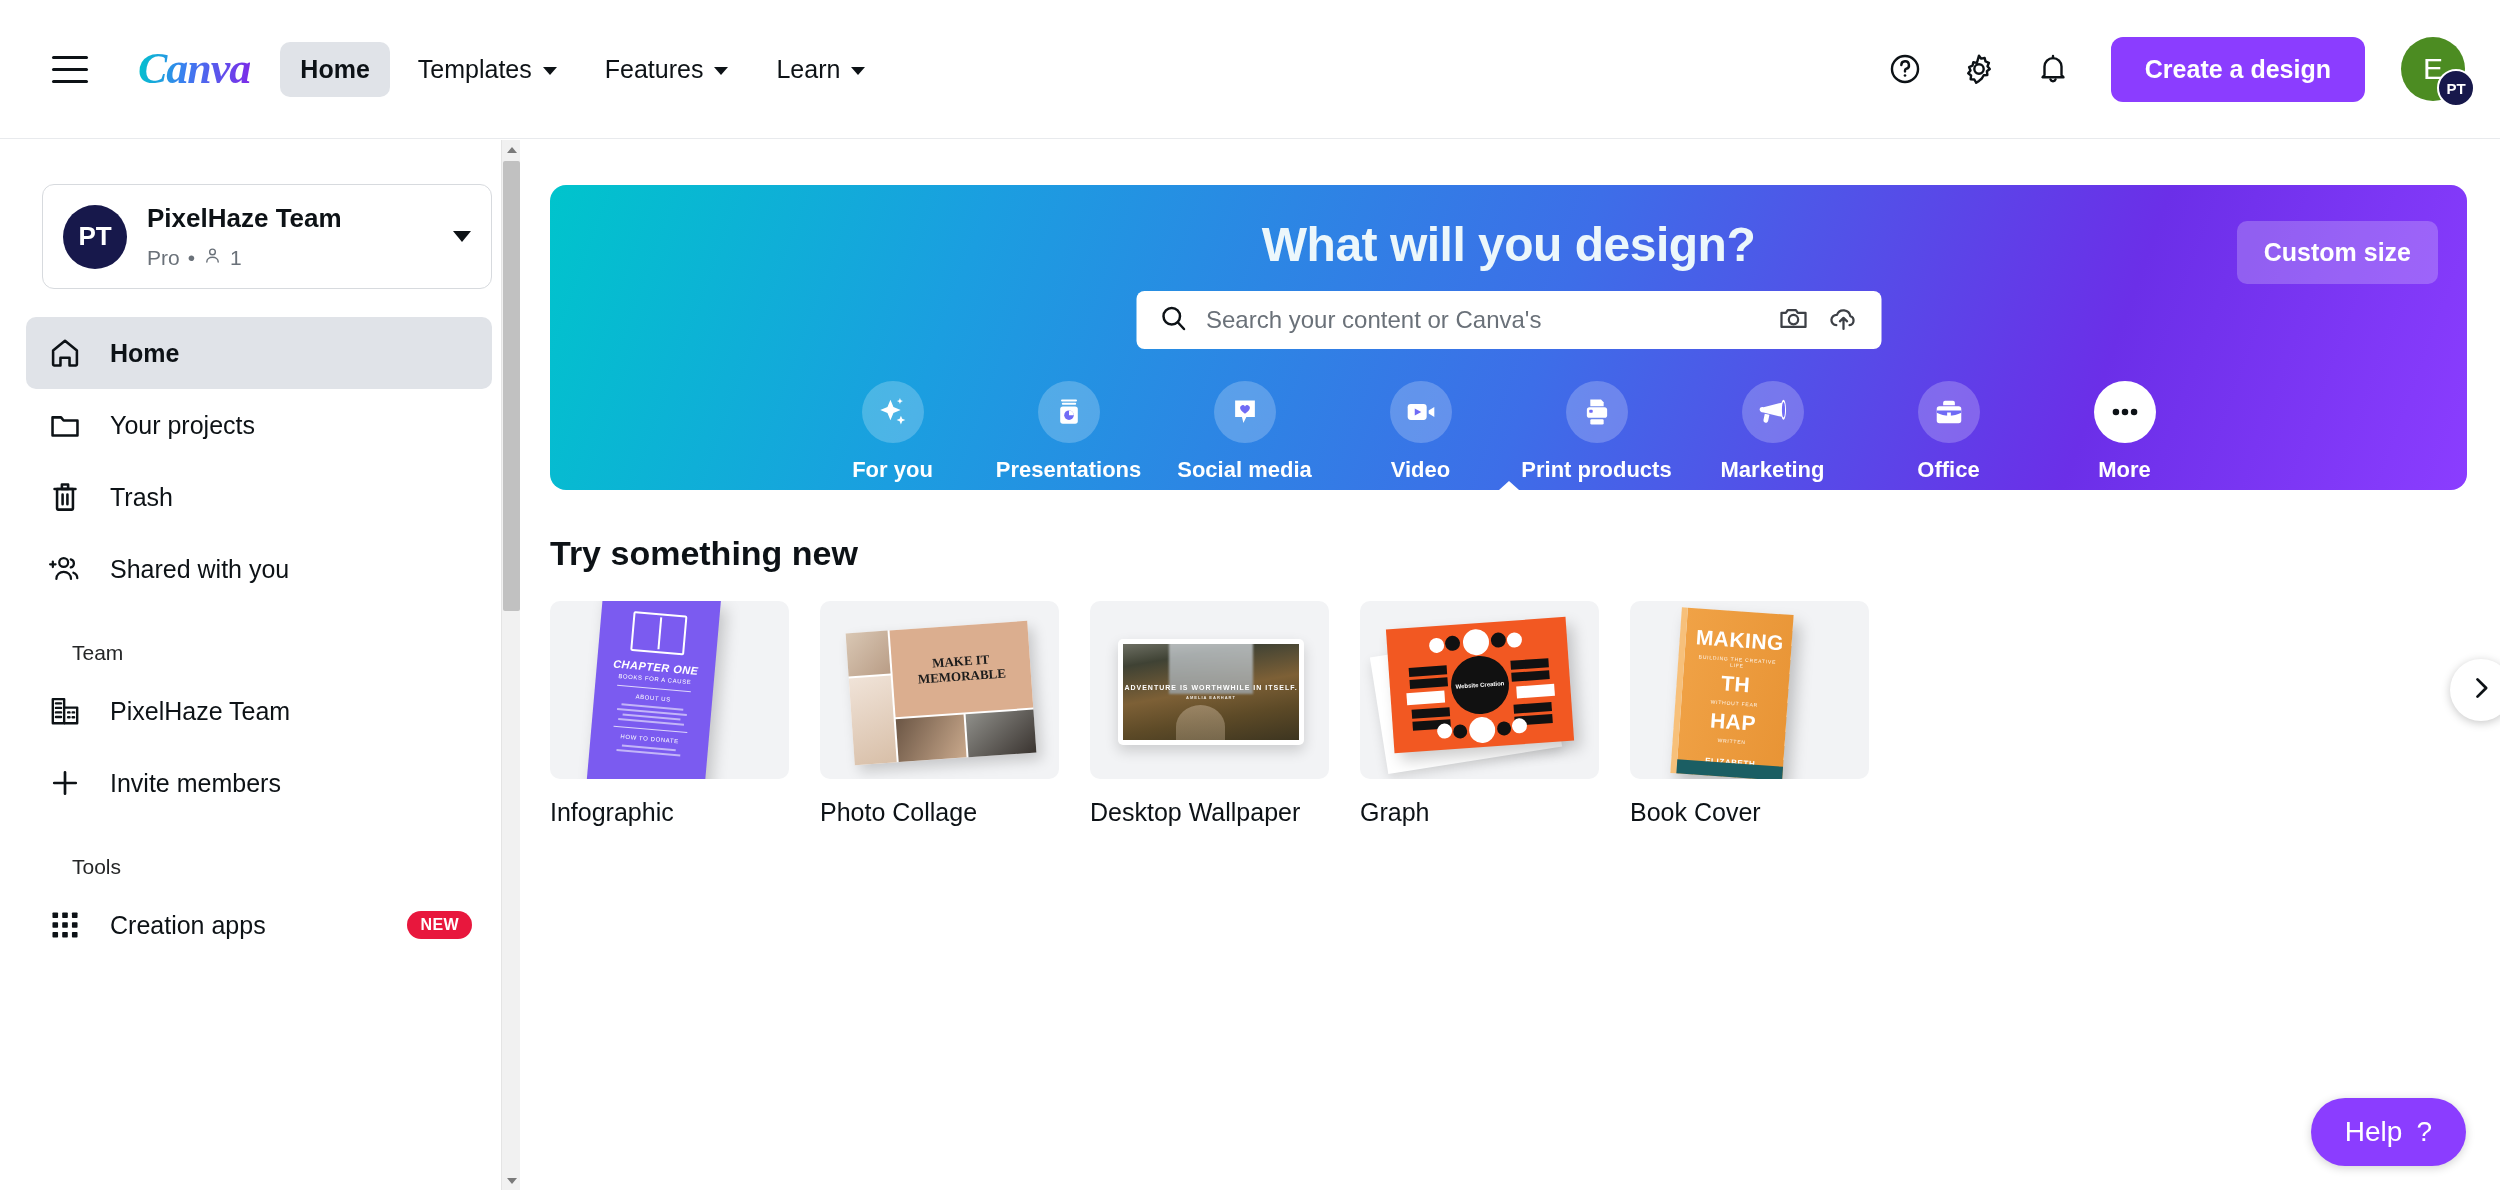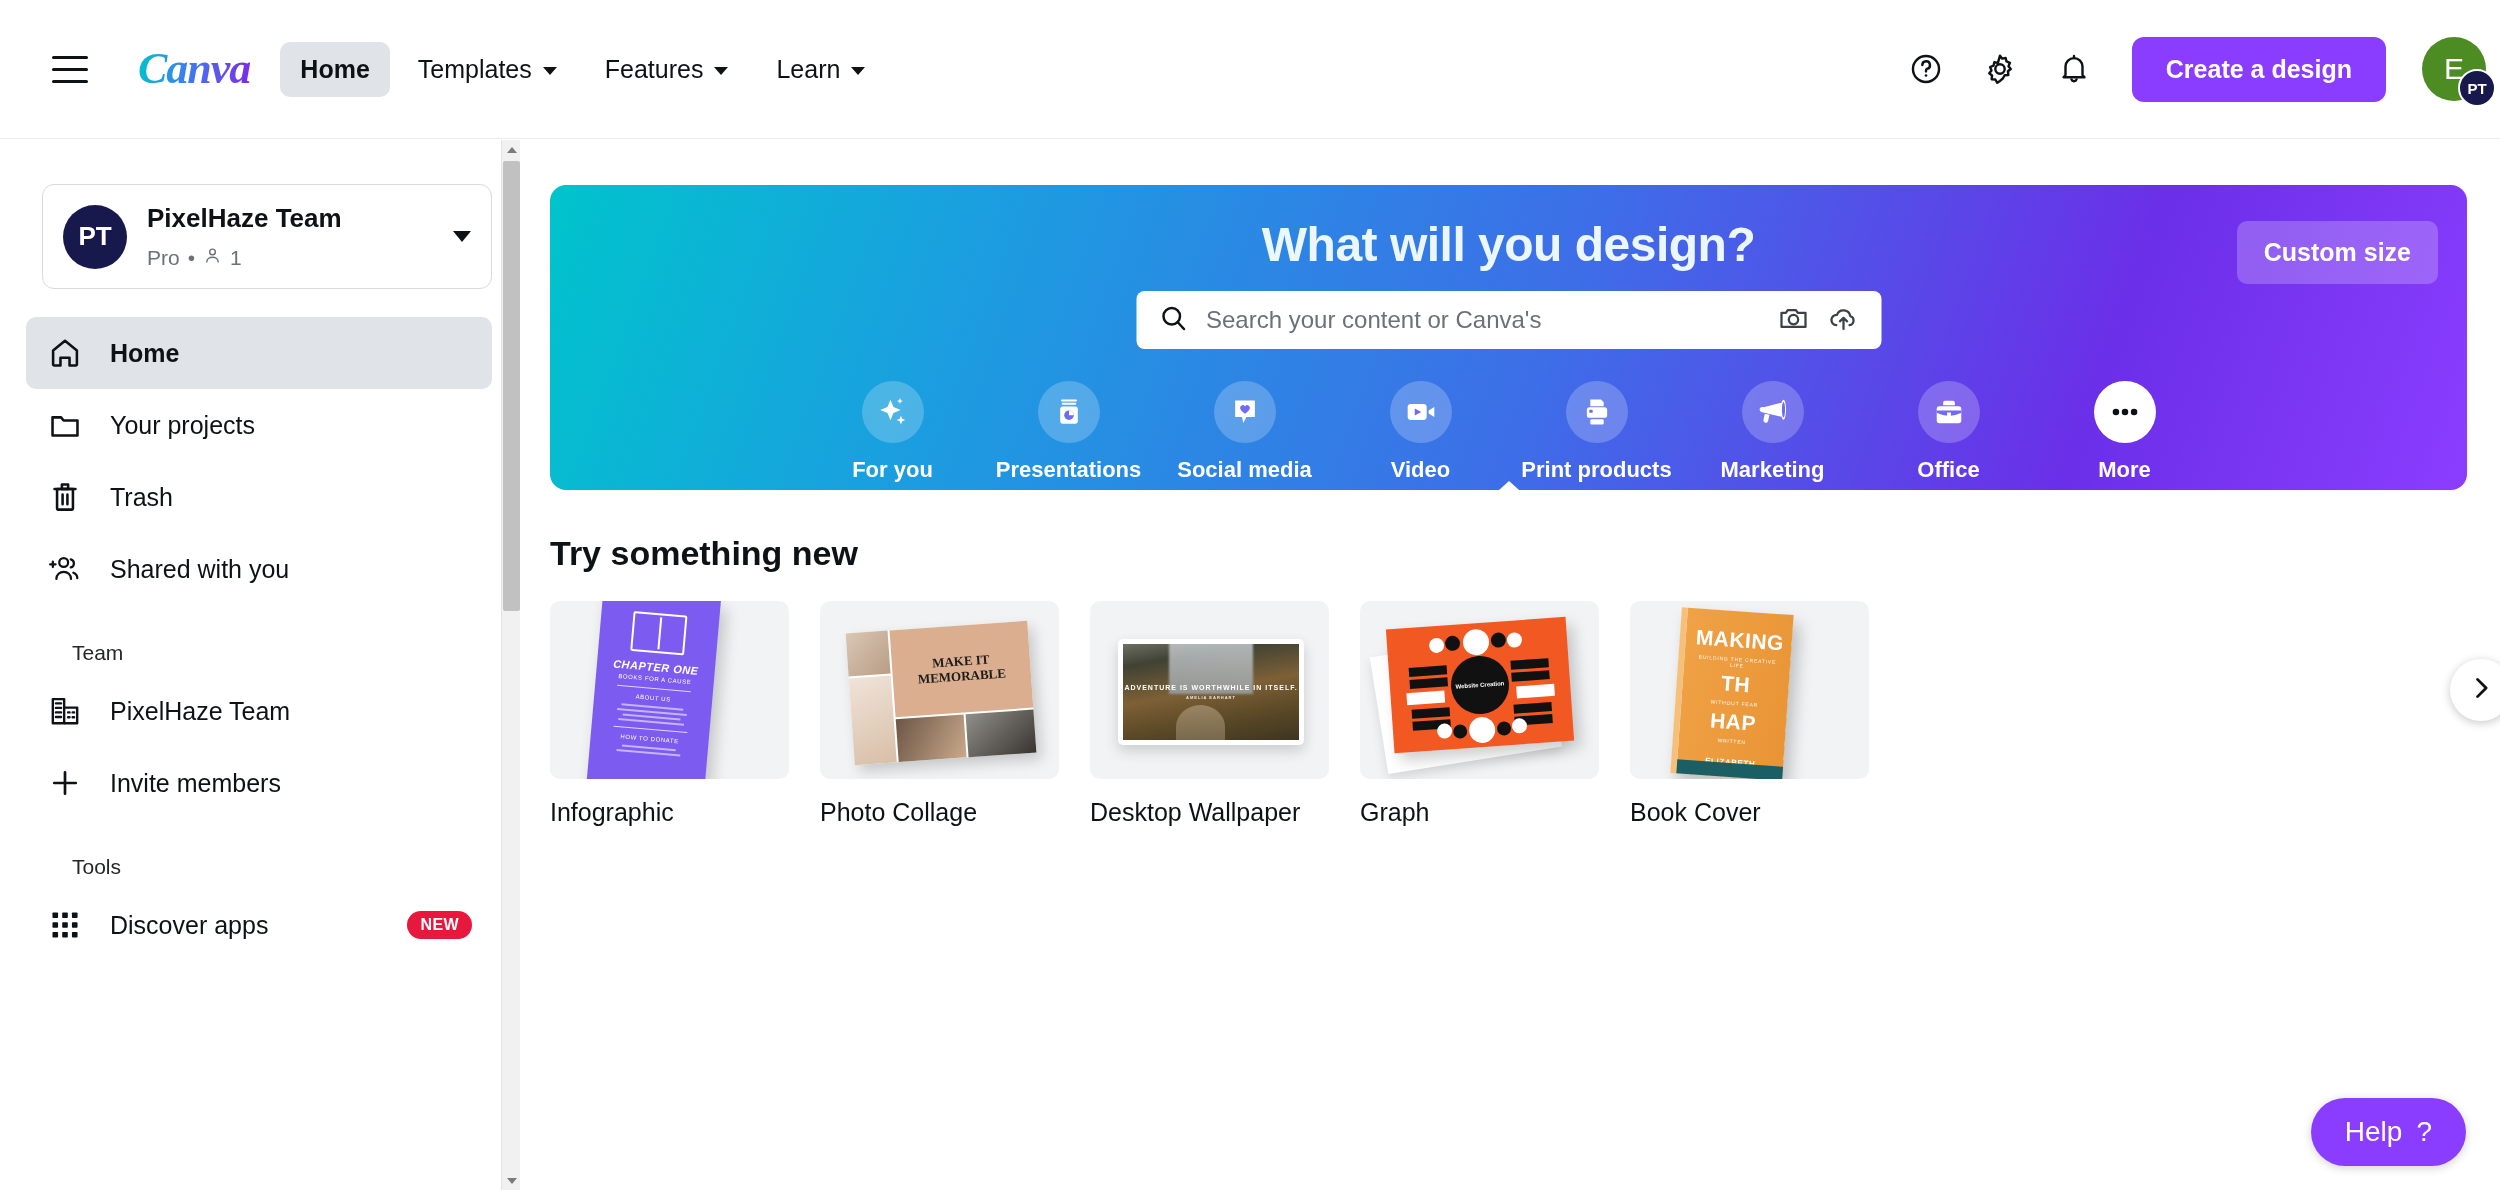--- a/index.html
+++ b/index.html
@@ -60,21 +60,21 @@
     width: 0; height: 0;
     border-left: 7px solid transparent;
     border-right: 7px solid transparent;
     border-top: 8px solid #0d1216;
     margin-top: 4px;
   }
 
   .header-right {
     margin-left: auto;
     display: flex; align-items: center; gap: 26px;
-    padding-right: 14px;
+    padding-right: 35px;
   }
   .icon-btn {
     width: 48px; height: 48px;
     display: flex; align-items: center; justify-content: center;
     cursor: pointer; border-radius: 50%;
   }
   .create-btn {
     background: #8b3dff;
     color: #fff;
     font-size: 25px; font-weight: 700;
@@ -582,21 +582,21 @@
           <rect x="9.9" y="2.6" width="4.2" height="4.2" rx="0.6"></rect>
           <rect x="17.2" y="2.6" width="4.2" height="4.2" rx="0.6"></rect>
           <rect x="2.6" y="9.9" width="4.2" height="4.2" rx="0.6"></rect>
           <rect x="9.9" y="9.9" width="4.2" height="4.2" rx="0.6"></rect>
           <rect x="17.2" y="9.9" width="4.2" height="4.2" rx="0.6"></rect>
           <rect x="2.6" y="17.2" width="4.2" height="4.2" rx="0.6"></rect>
           <rect x="9.9" y="17.2" width="4.2" height="4.2" rx="0.6"></rect>
           <rect x="17.2" y="17.2" width="4.2" height="4.2" rx="0.6"></rect>
         </svg>
       </span>
-      <span>Discover apps</span>
+      <span>Creation apps</span>
       <span class="badge">NEW</span>
     </div>
 
   </div>
 </div>
 
 <div class="scrollbar">
   <div class="sb-arrow sb-up">
       <i></i>
     </div>

